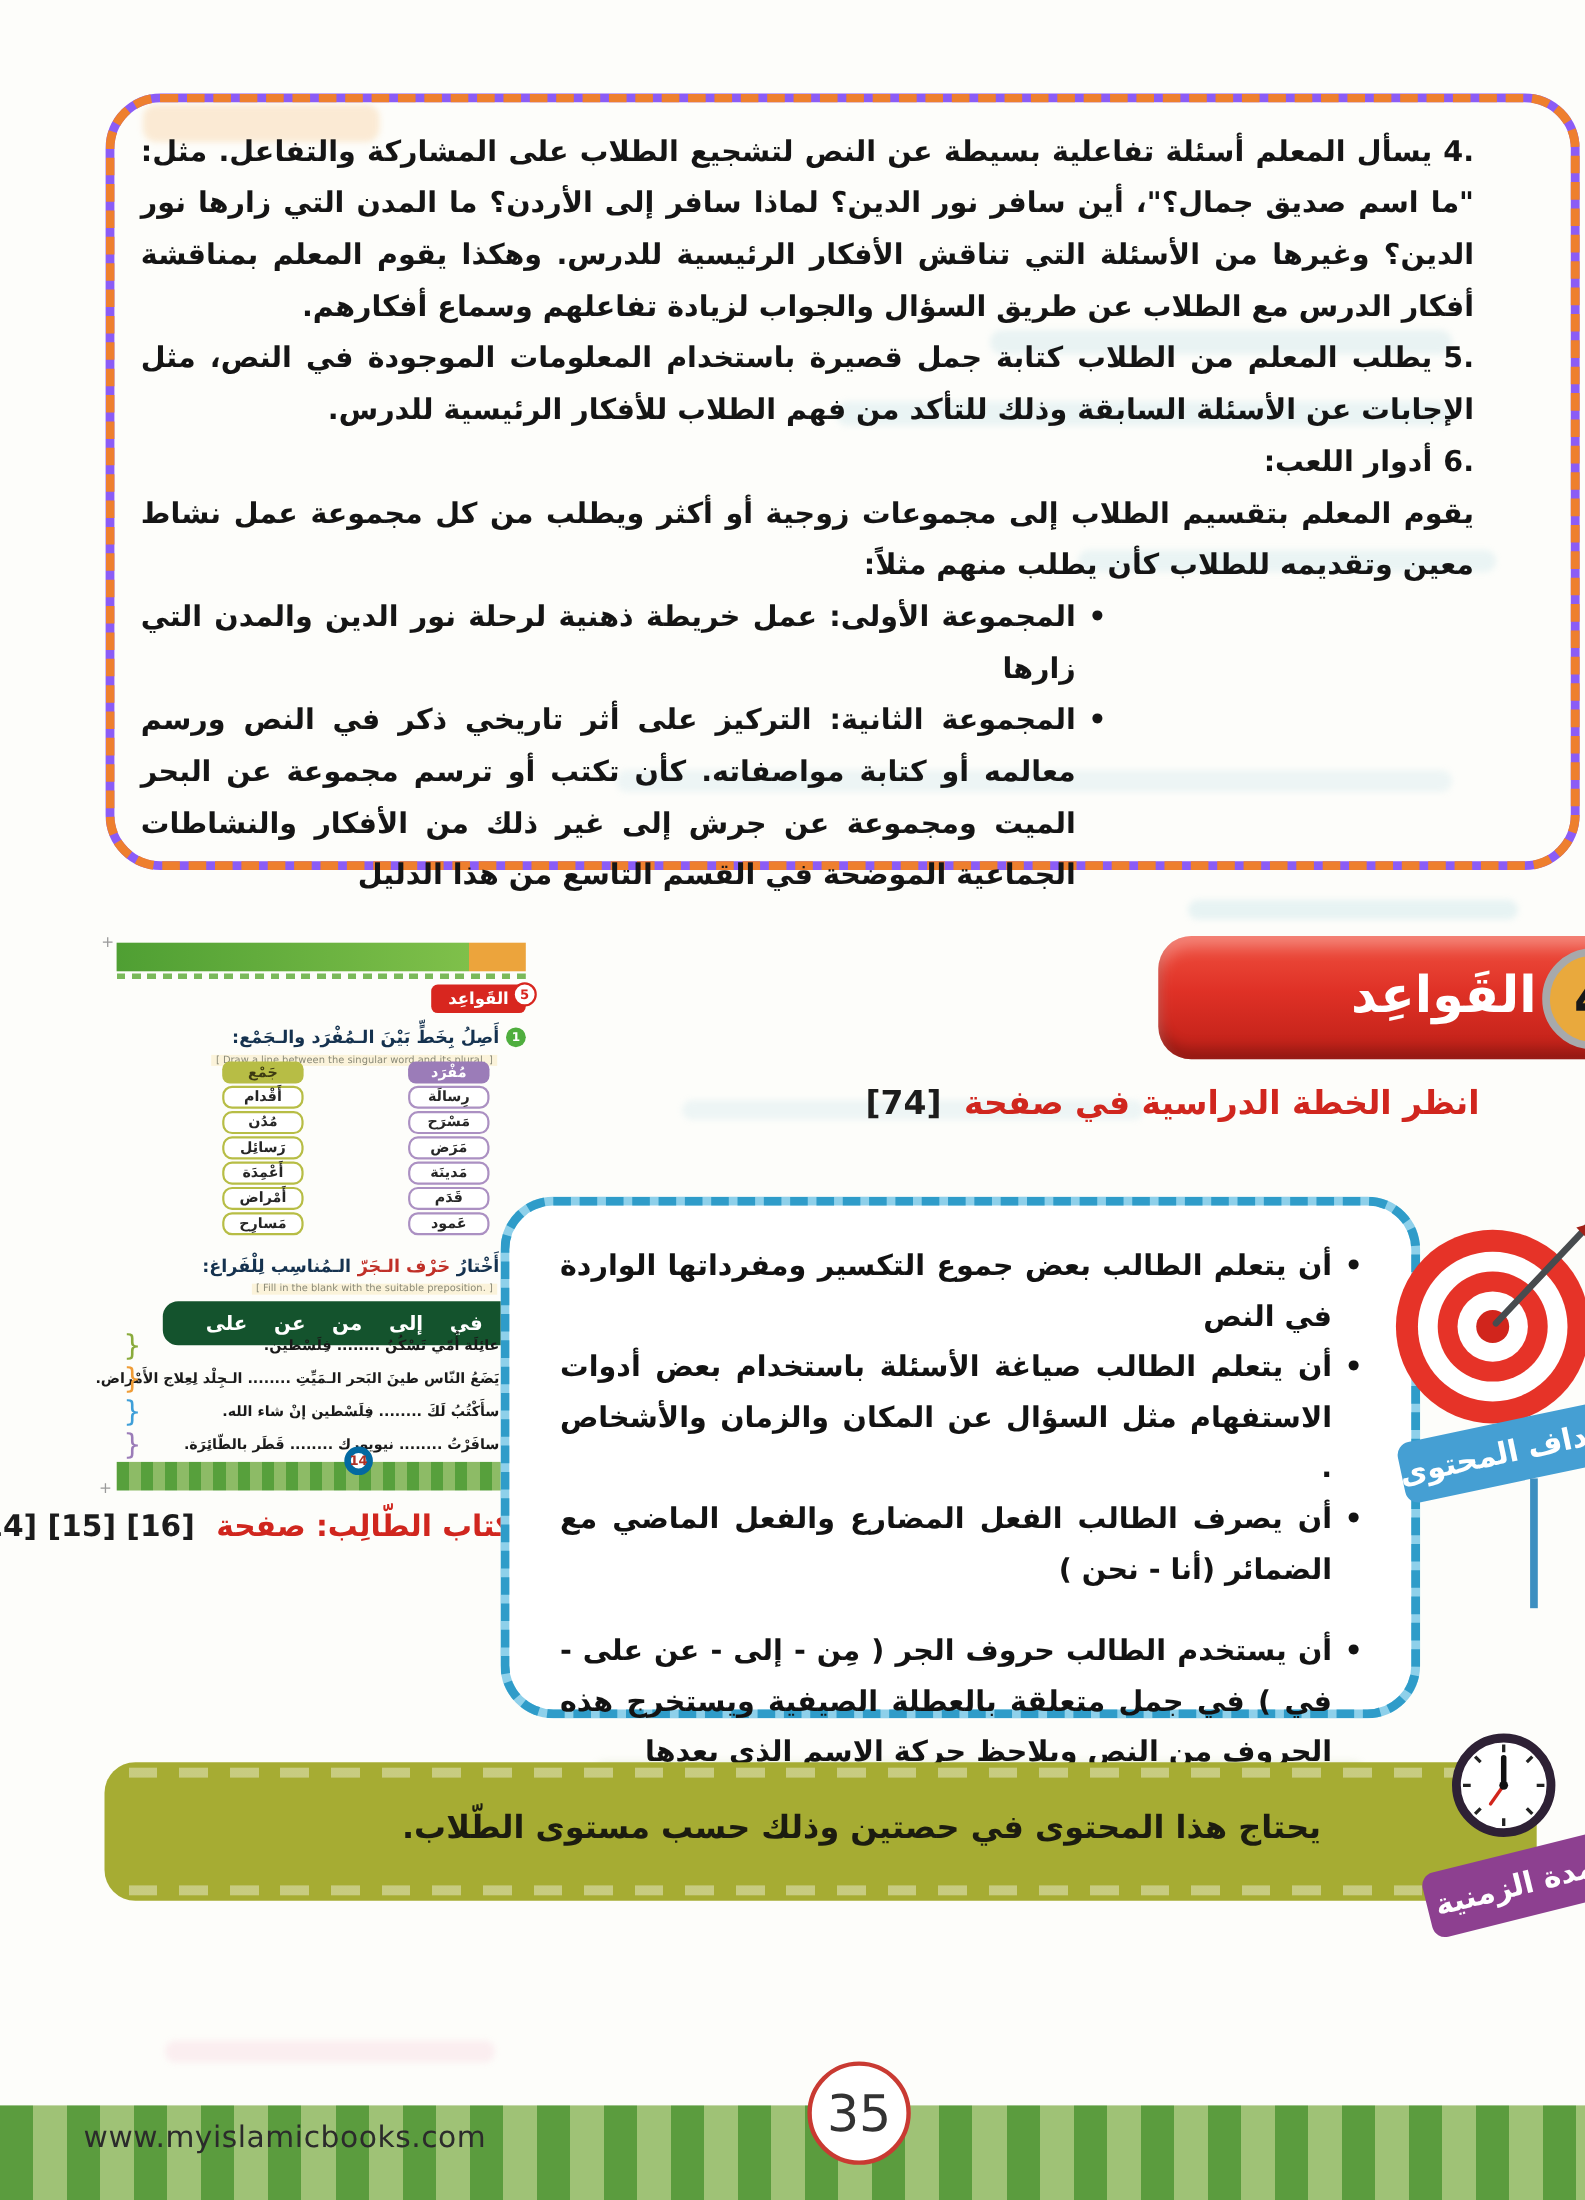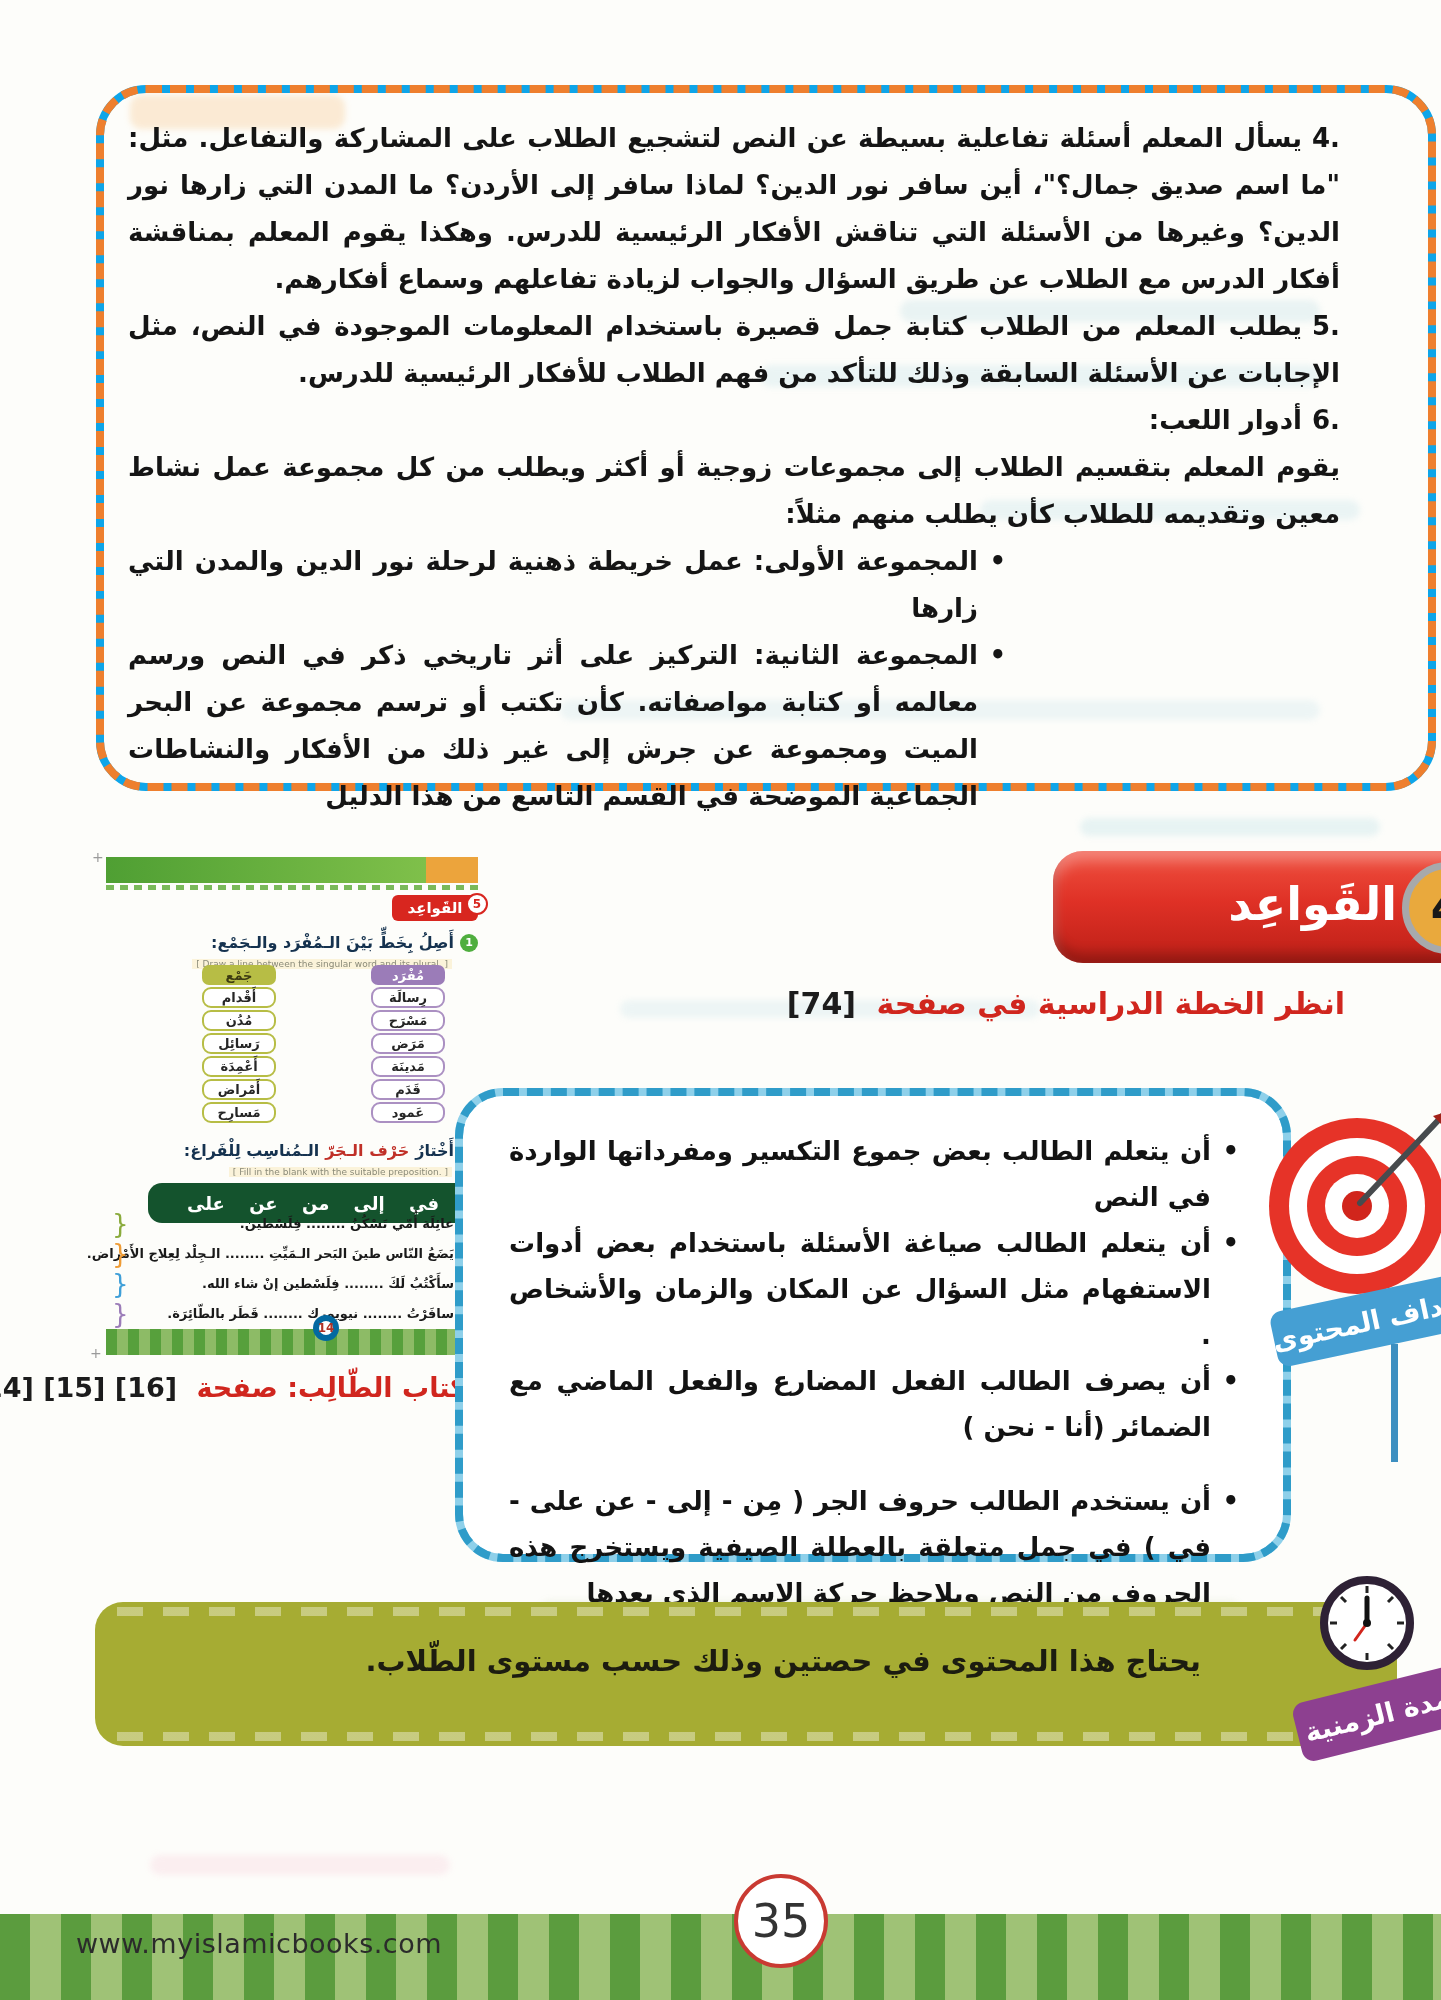--- a/index.html
+++ b/index.html
@@ -2,21 +2,21 @@
 <html lang="ar"><head>
 <meta charset="utf-8">
 <style>
   html,body{margin:0;padding:0;background:#e8e8e4;}
   .page{position:relative;width:1441px;height:2000px;margin:0 auto;background:#fdfdfa;
         overflow:hidden;font-family:"DejaVu Sans",sans-serif;}
   
   .ghost{position:absolute;border-radius:12px;filter:blur(3px);pointer-events:none;}
   
   .obox{position:absolute;left:96px;top:85px;width:1324px;height:690px;
-        border:8px solid #0ea5e9;border-radius:50px;background:transparent;}
+        border:8px solid #8b5cf6;border-radius:50px;background:transparent;}
   .obox-dash{position:absolute;inset:-8px;border:8px dashed #ee7f2e;border-radius:50px;}
   .obox-content{position:absolute;left:24px;right:84px;top:22px;direction:rtl;
         font-size:26px;font-weight:700;color:#151515;line-height:47px;text-align:justify;}
   .n{direction:ltr;unicode-bidi:embed;margin-left:10px;}
   .p-num{padding-right:4px;}
   .p-body{padding-right:4px;}
   .blist{margin:0 330px 0 0;padding:0;list-style:none;}
   .blist li{position:relative;padding-right:36px;}
   .blist li .bdot{position:absolute;right:8px;top:0;}
   
@@ -78,21 +78,21 @@
   .obj{position:relative;padding-right:32px;}
   .obj .bdot{position:absolute;right:4px;top:0;}
   .gap-after{margin-bottom:28px;}
   .target{position:absolute;left:1262px;top:1106px;width:190px;height:200px;}
   .ribbon{position:absolute;color:#fff;font-weight:700;display:flex;align-items:center;justify-content:center;
         direction:rtl;white-space:nowrap;}
   .ribbon-obj{left:1272px;top:1292px;width:200px;height:56px;background:#459fd3;border-radius:12px;
         font-size:27px;transform:rotate(-12deg);}
   .pole{position:absolute;left:1391px;top:1344px;width:7px;height:118px;background:#3d8fc0;}
   
-  .dbar{position:absolute;left:95px;top:1602px;width:1302px;height:144px;background:#a6ac33;border-radius:28px;}
+  .dbar{position:absolute;left:95px;top:1602px;width:1302px;height:126px;background:#a6ac33;border-radius:28px;}
   .dbar:before,.dbar:after{content:"";position:absolute;left:22px;right:22px;height:9px;
         background:repeating-linear-gradient(90deg,rgba(255,255,255,.38) 0 26px,transparent 26px 46px);}
   .dbar:before{top:5px;} .dbar:after{bottom:5px;}
   .dtext{position:absolute;right:196px;top:42px;direction:rtl;white-space:nowrap;
         font-size:29px;font-weight:700;color:#1c1c10;}
   .clock{position:absolute;left:1318px;top:1574px;width:98px;height:98px;}
   .ribbon-dur{left:1295px;top:1682px;width:185px;height:60px;background:#8d4090;border-radius:12px;
         font-size:27px;transform:rotate(-14deg);}
   
   .footer{position:absolute;left:0;top:1914px;width:1441px;height:86px;

